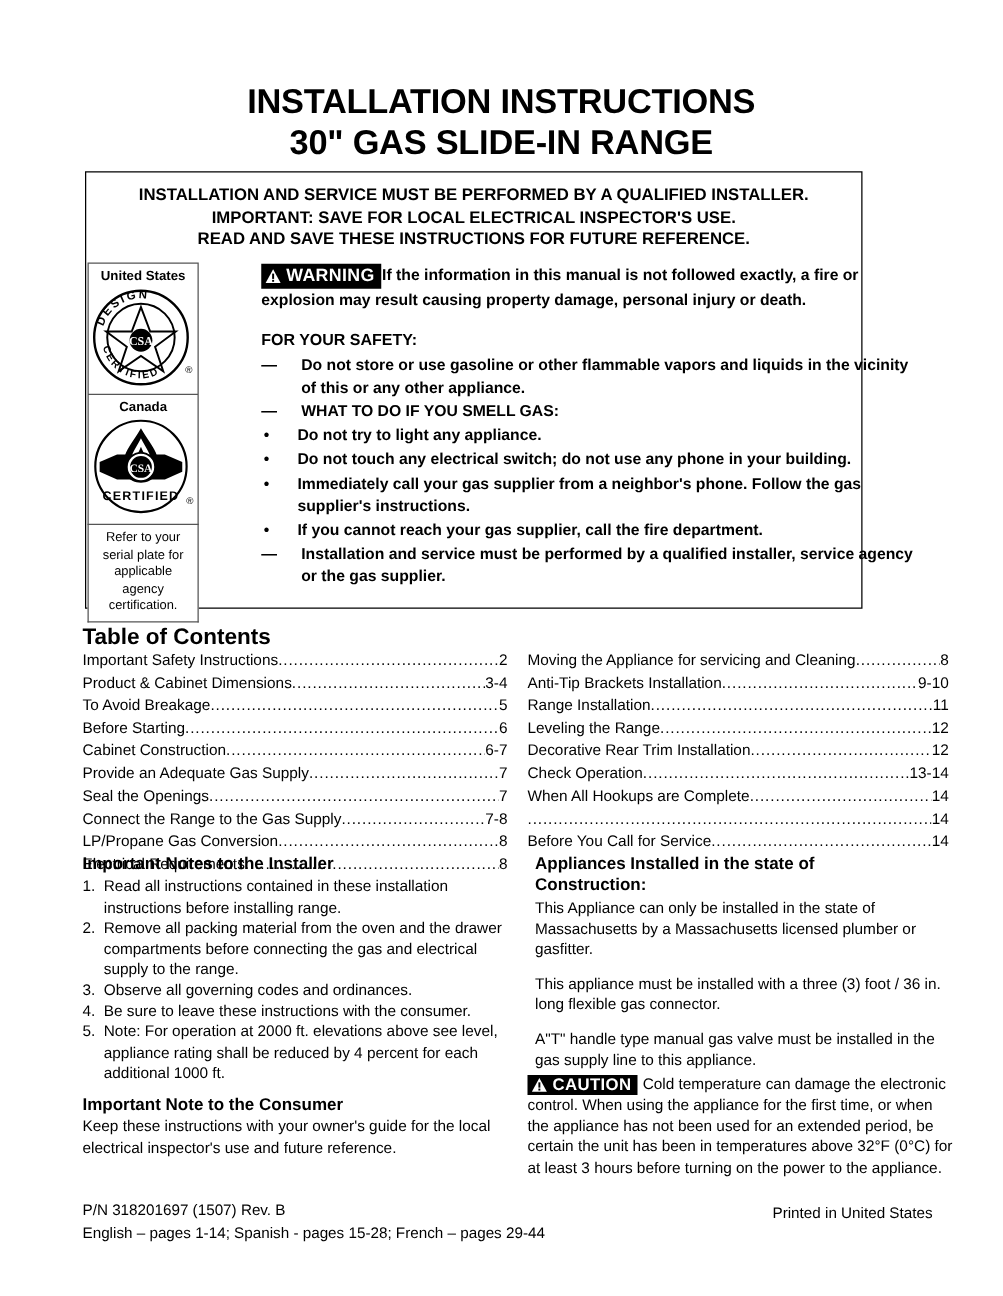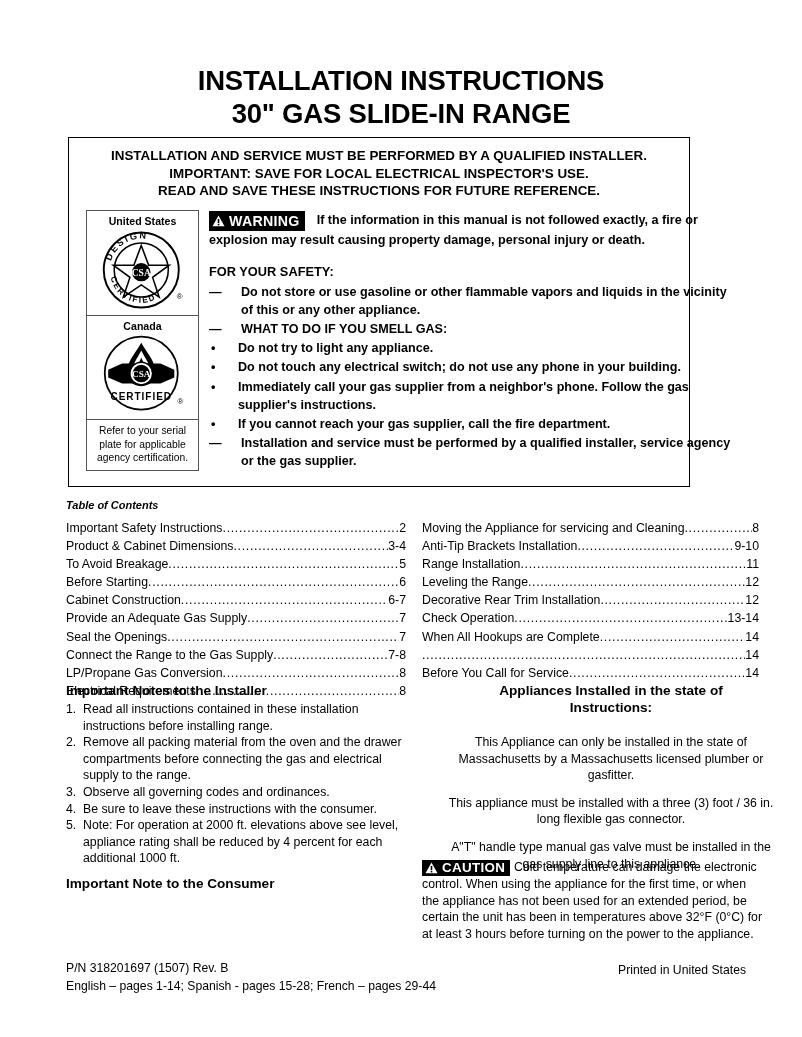--- a/index.html
+++ b/index.html
@@ -52,23 +52,23 @@
     text-align: center;
     padding-top: 9px;
     font-size: 13.4px;
     font-weight: bold;
     line-height: 17.5px;
   }
 
   
   .cert-col {
     position: absolute;
-    left: 86px;
+    left: 70px;
     top: 210px;
-    width: 113px;
+    width: 89px;
   }
   .cert-box {
     border: 1.2px solid #555;
     box-sizing: border-box;
     background: #fff;
   }
   .cert-box.us { height: 106px; }
   .cert-box.ca { height: 104px; border-top: none; }
   .cert-box.note { border-top: none; padding: 4px 3px 5px; }
   .cert-label {
@@ -100,21 +100,21 @@
     font-weight: bold;
     line-height: 18.2px;
   }
   .badge {
     display: inline-flex;
     align-items: center;
     background: #000;
     color: #fff;
     padding: 1px 5px 1px 3px;
     vertical-align: -3px;
-    margin-right: 12px;
+    margin-right: 1px;
   }
   .badge .tri {
     margin-right: 4px;
     line-height: 0;
   }
   .badge .btext {
     font-size: 14.2px;
     font-weight: bold;
     letter-spacing: 0.3px;
   }
@@ -147,23 +147,22 @@
   ul.warn-list li.dash .mk { left: 0px; }
   ul.warn-list li.dot { padding-left: 15px; }
   ul.warn-list li.dot .mk { left: 2px; }
   ul.warn-list li.dot .cont { padding-left: 14px; }
 
   
   .toc-heading {
     position: absolute;
     left: 66px;
     top: 499px;
-    font-size: 11px;
-    font-weight: bold;
-    font-style: italic;
+    font-size: 18px;
+    font-weight: bold;
   }
   .toc {
     position: absolute;
     top: 519px;
     font-size: 12.3px;
     line-height: 18.1px;
   }
   .toc.left { left: 66px; width: 340px; }
   .toc.right { left: 422px; width: 337px; }
   .toc-row {
@@ -219,31 +218,30 @@
     width: 340px;
   }
   .consumer p {
     margin: 1px 0 0;
     font-size: 12.3px;
     line-height: 16.6px;
   }
 
   .mass {
     position: absolute;
-    left: 442px;
+    left: 428px;
     top: 682px;
     width: 338px;
-    text-align: center;
   }
   .mass p {
     margin: 0 0 11px;
     font-size: 12.3px;
     line-height: 16.6px;
   }
-  .mass p.first { margin-top: 18px; }
+  .mass p.first { margin-top: 2px; }
   .mass p:last-child { margin-bottom: 0; }
 
   .caution-block {
     position: absolute;
     left: 422px;
     top: 859px;
     width: 340px;
     font-size: 12.3px;
     line-height: 16.6px;
   }
@@ -506,25 +504,26 @@
         </li>
       <li>
           <span class="num">5.</span>
           <span class="cont">Note: For operation at 2000 ft. elevations above see level, appliance rating shall be reduced by 4 percent for each additional 1000 ft.</span>
         </li>
     </ol>
   </div>
 
   <div class="consumer">
     <div class="sec-heading">Important Note to the Consumer</div>
+    <p>Keep these instructions with your owner's guide for the local electrical inspector's use and future reference.</p>
   </div>
 
   <div class="mass">
     <div class="sec-heading">Appliances Installed in the state of</div>
-    <div class="sec-heading">Instructions:</div>
+    <div class="sec-heading">Construction:</div>
     <p class="first">This Appliance can only be installed in the state of Massachusetts by a Massachusetts licensed plumber or gasfitter.</p>
     <p>This appliance must be installed with a three (3) foot / 36 in. long flexible gas connector.</p>
     <p>A"T" handle type manual gas valve must be installed in the gas supply line to this appliance.</p>
   </div>
 
   <div class="caution-block"><span class="badge caution">
         <span class="tri"><svg width="13" height="12" viewBox="0 0 14 13">
             <polygon points="7,0.5 13.5,12.3 0.5,12.3" fill="#fff"></polygon>
             <rect x="6.15" y="4.2" width="1.7" height="4.6" fill="#000"></rect>
             <rect x="6.15" y="9.6" width="1.7" height="1.7" fill="#000"></rect>

